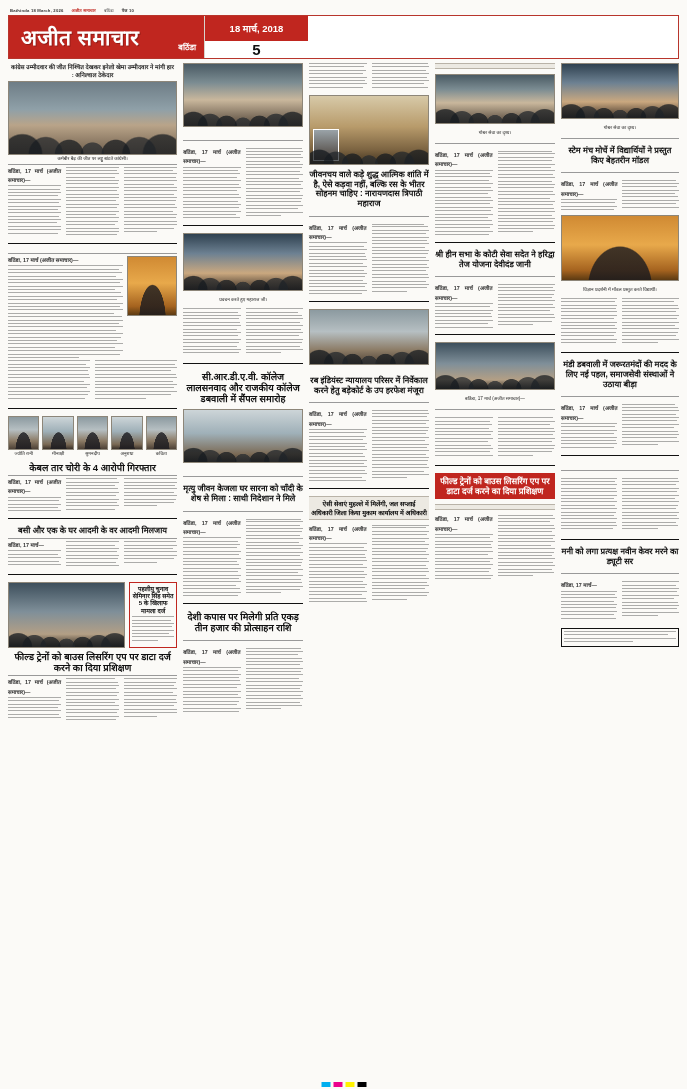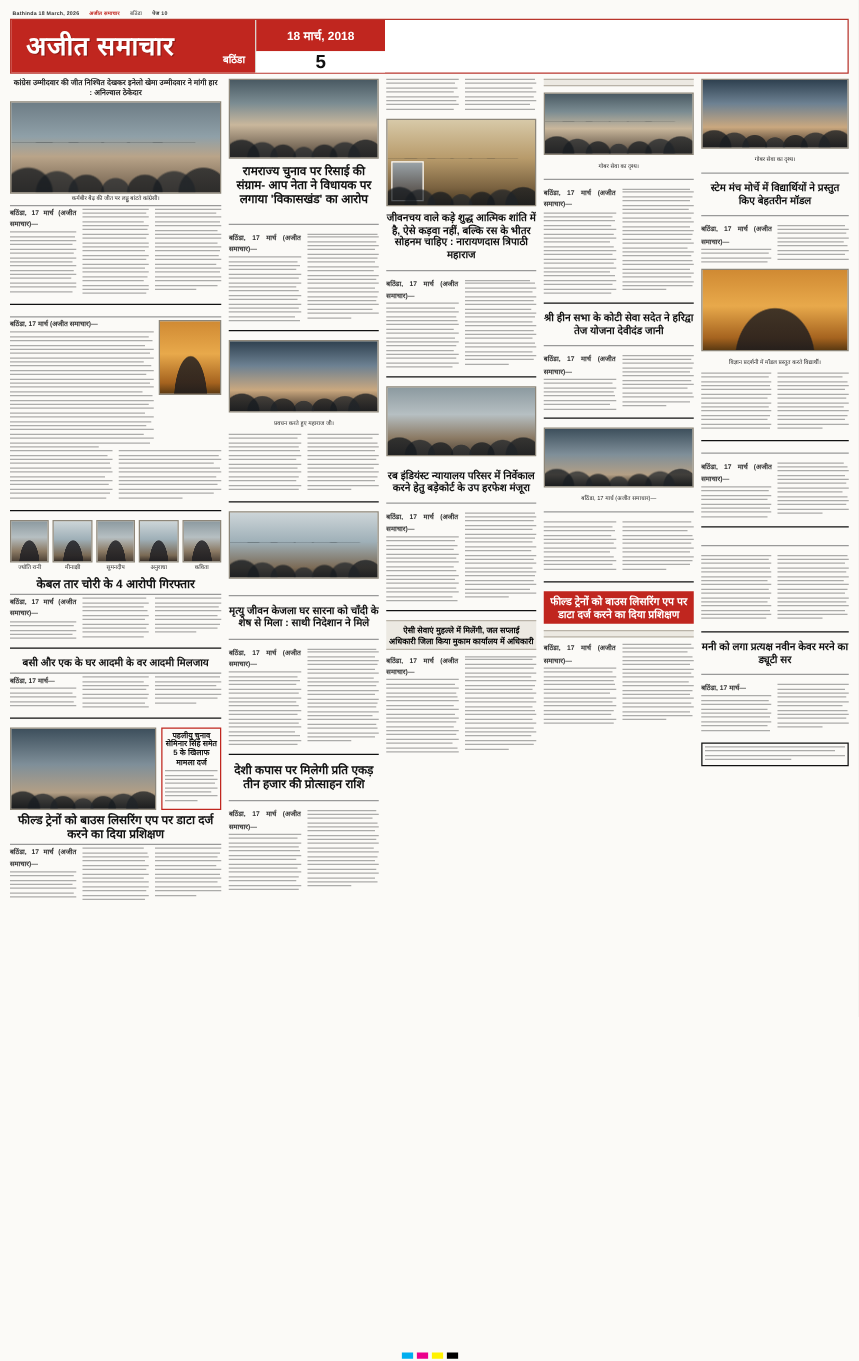--- a/index.html
+++ b/index.html
@@ -482,21 +482,20 @@
               <i style="width:99%"></i>
               <i style="width:62%"></i>
           </span>
         </div>
       </div>
     </div>
 
     <div class="col c2">
 
       <div class="photo photo-frame ph-b ph-people" style="height:64px"></div>
-      <div class="hl hl-md">रामराज्य चुनाव पर रिसाई की संग्राम- आप नेता ने विधायक पर लगाया 'विकासखंड' का आरोप</div>
       <div class="cap"></div>
       <div class="hr-thin"></div>
       <div class="body two">
         <span class="byline">बठिंडा, 17 मार्च (अजीत समाचार)—</span>
         <span class="lines">
           <i style="width:100%"></i>
             <i style="width:96%"></i>
             <i style="width:99%"></i>
             <i style="width:94%"></i>
           <i style="width:100%"></i>
@@ -566,20 +565,21 @@
             <i style="width:100%"></i>
           <i style="width:98%"></i>
             <i style="width:94%"></i>
             <i style="width:100%"></i>
             <i style="width:62%"></i>
         </span>
       </div>
 
       <div class="hr"></div>
 
+      <div class="hl hl-md">सी.आर.डी.ए.वी. कॉलेज लालसनवाद और राजकीय कॉलेज डबवाली में सैंपल समारोह</div>
       <div class="photo photo-frame ph-f ph-people" style="height:54px"></div>
       <div class="cap"></div>
       <div class="hr-thin"></div>
       <div class="hl hl-sm">मृत्यु जीवन केजला घर सारना को चाँदी के शेष से मिला : साथी निदेशान ने मिले</div>
       <div class="hr-thin"></div>
       <div class="body two">
         <span class="byline">बठिंडा, 17 मार्च (अजीत समाचार)—</span>
         <span class="lines">
           <i style="width:100%"></i>
             <i style="width:96%"></i>
@@ -1053,20 +1053,21 @@
             <i style="width:100%"></i>
           <i style="width:98%"></i>
             <i style="width:94%"></i>
             <i style="width:100%"></i>
             <i style="width:62%"></i>
         </span>
       </div>
 
       <div class="hr"></div>
 
+      <div class="hl hl-sm">मंडी डबवाली में जरूरतमंदों की मदद के लिए नई पहल, समाजसेवी संस्थाओं ने उठाया बीड़ा</div>
       <div class="hr-thin"></div>
       <div class="body two">
         <span class="byline">बठिंडा, 17 मार्च (अजीत समाचार)—</span>
         <span class="lines">
           <i style="width:100%"></i>
             <i style="width:96%"></i>
             <i style="width:99%"></i>
             <i style="width:94%"></i>
           <i style="width:100%"></i>
             <i style="width:97%"></i>

